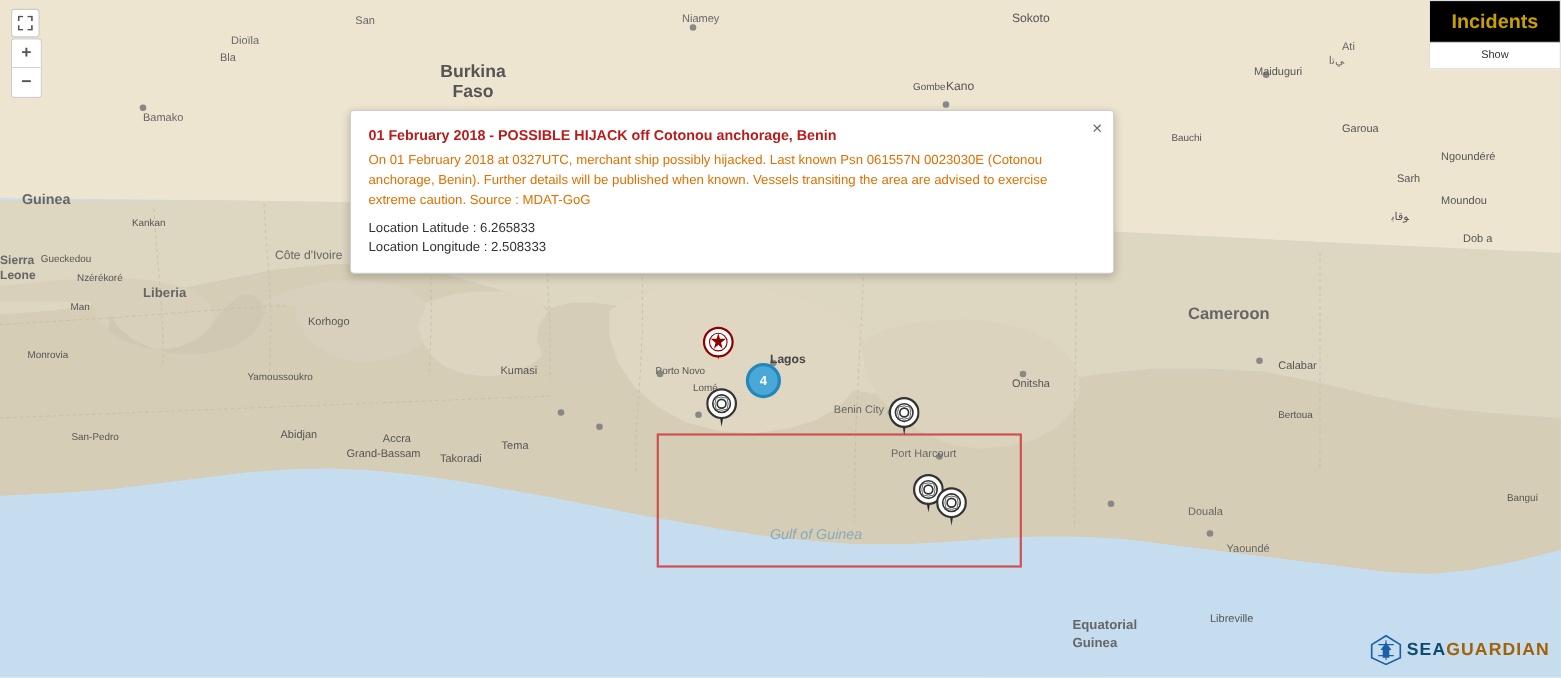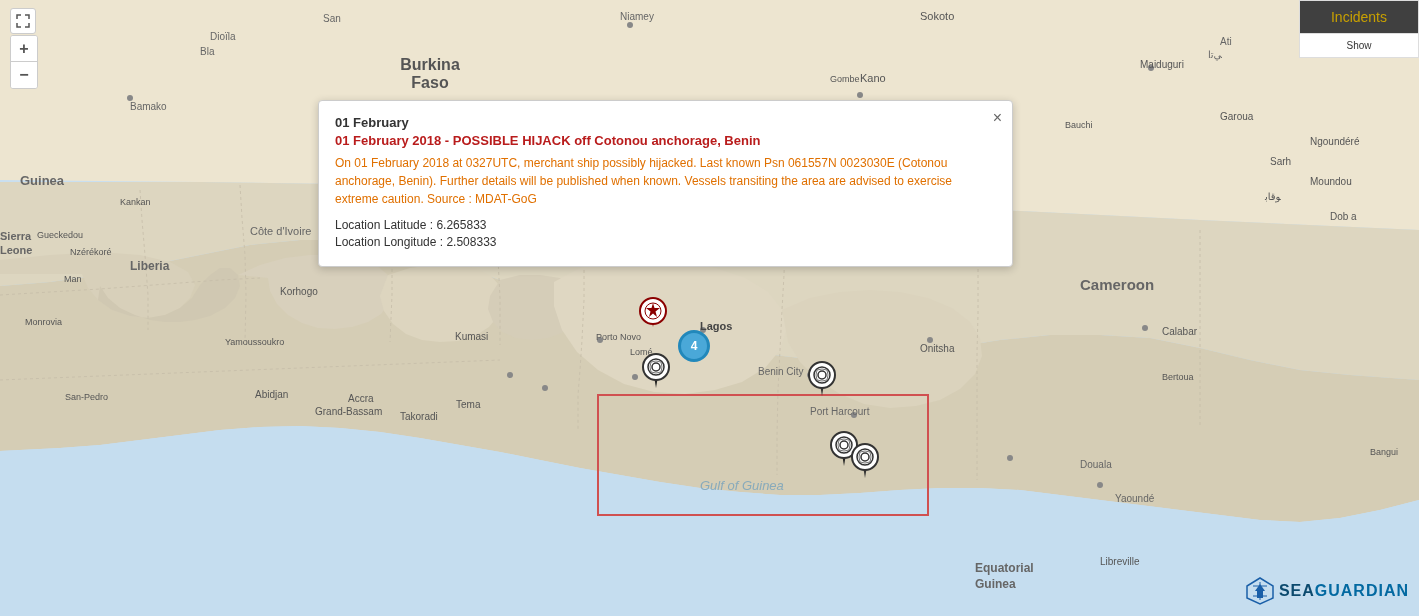--- a/index.html
+++ b/index.html
@@ -119,25 +119,25 @@
       top: 0;
       right: 0;
       background: white;
       z-index: 200;
       border: 1px solid #ddd;
       min-width: 120px;
       text-align: center;
     }
 
     .incidents-title {
-      background: #404040;
+      background: #000000;
       padding: 8px 16px;
-      font-size: 14px;
+      font-size: 18px;
       color: #c8a000;
-      font-weight: normal;
+      font-weight: bold;
       border-bottom: 1px solid #ddd;
     }
 
     .incidents-show {
       padding: 6px 0;
       font-size: 10px;
       color: #333;
       cursor: pointer;
     }
 
@@ -519,21 +519,20 @@
   </div>
 
   <div style="position:absolute;top:8px;left:10px;z-index:101;width:26px;height:26px;background:white;border:1px solid #ccc;border-radius:3px;display:flex;align-items:center;justify-content:center;cursor:pointer;">
     <svg width="14" height="14" viewBox="0 0 14 14">
       <path d="M 1,5 L 1,1 L 5,1 M 9,1 L 13,1 L 13,5 M 13,9 L 13,13 L 9,13 M 5,13 L 1,13 L 1,9" fill="none" stroke="#555" stroke-width="1.5"></path>
     </svg>
   </div>
 
   <div class="popup">
     <button class="popup-close">×</button>
-    <div class="popup-date">01 February</div>
     <div class="popup-title">01 February 2018 - POSSIBLE HIJACK off Cotonou anchorage, Benin</div>
     <div class="popup-description">On 01 February 2018 at 0327UTC, merchant ship possibly hijacked. Last known Psn 061557N 0023030E (Cotonou anchorage, Benin). Further details will be published when known. Vessels transiting the area are advised to exercise extreme caution. Source : MDAT-GoG</div>
     <div class="popup-coords">
       <span>Location Latitude</span> : <span>6.265833</span>
     </div>
     <div class="popup-coords">
       <span>Location Longitude</span> : <span>2.508333</span>
     </div>
   </div>
 
@@ -597,17 +596,17 @@
 
   <div class="logo">
     <svg class="logo-icon" viewBox="0 0 30 30">
       <polygon points="15,2 28,10 28,22 15,28 2,22 2,10" fill="none" stroke="#1a5fa8" stroke-width="1.5"></polygon>
       <path d="M 15,6 L 15,24 M 8,10 L 22,10 M 8,20 L 22,20" fill="none" stroke="#1a5fa8" stroke-width="1"></path>
 
       <path d="M 10,15 L 15,8 L 20,15" fill="#1a5fa8" stroke="none"></path>
       <path d="M 12,15 L 12,22 L 18,22 L 18,15" fill="#1a5fa8" stroke="none"></path>
     </svg>
     <div style="font-size:16px;font-weight:bold;color:#333;letter-spacing:1px;">
-      <span style="color:#0c4a6e;">SEA</span><span style="color:#0369a1;">GUARDIAN</span>
+      <span style="color:#0c4a6e;">SEA</span><span style="color:#a16207;">GUARDIAN</span>
     </div>
   </div>
 
 </div>
 
 </body></html>

